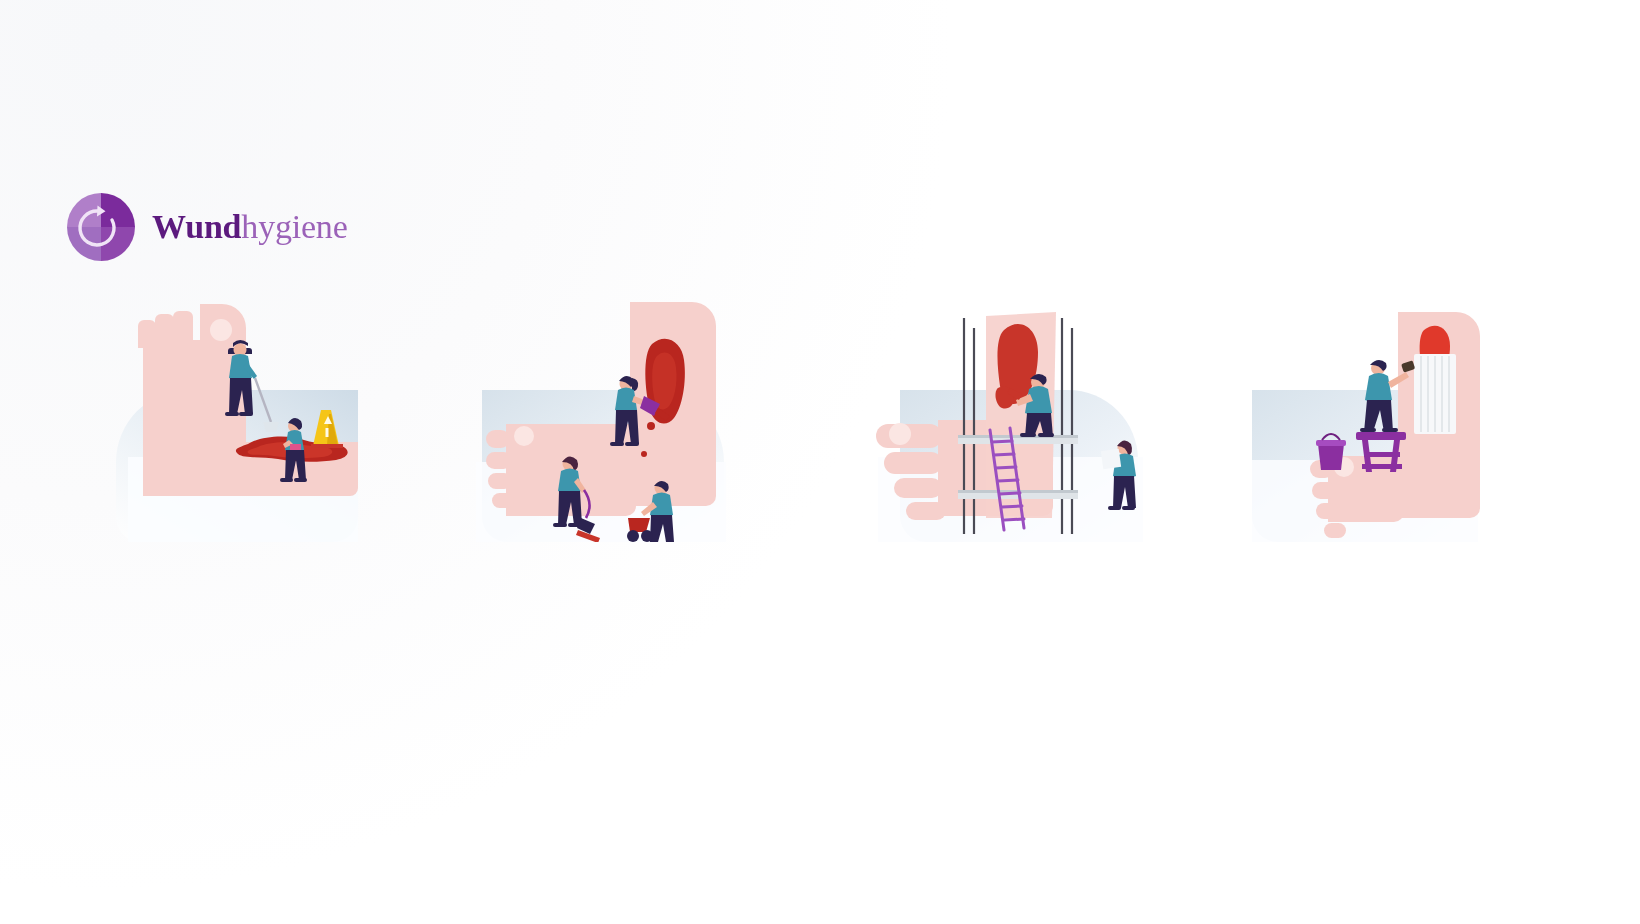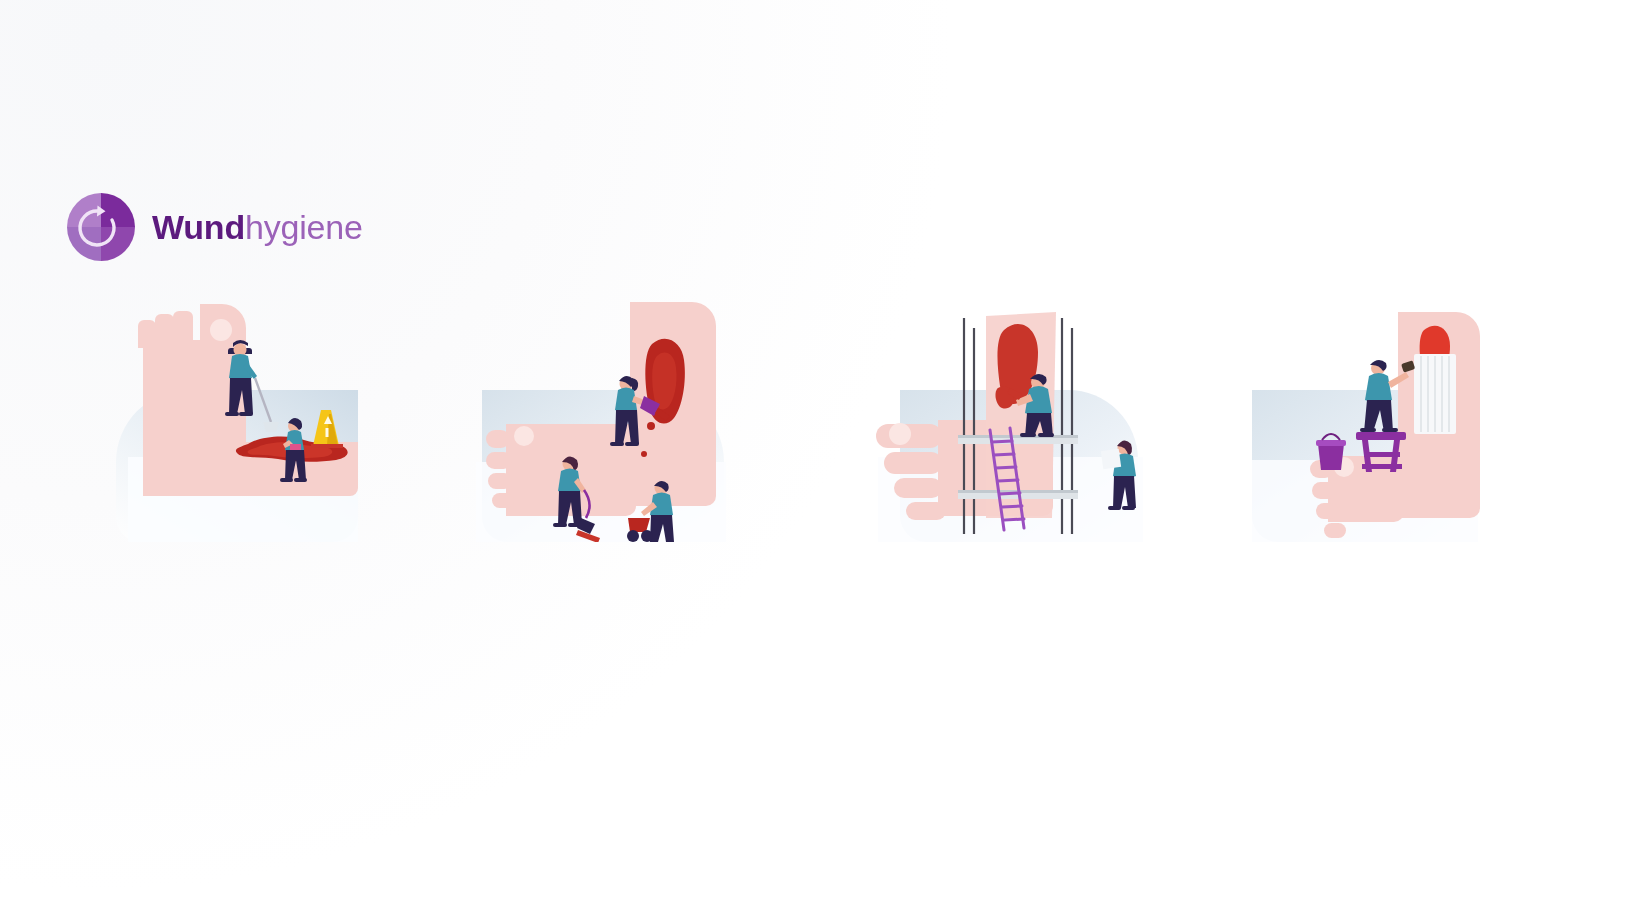--- a/index.html
+++ b/index.html
@@ -23,20 +23,21 @@
   }
 
   
   .brand {
     position: absolute;
     left: 66px;
     top: 192px;
     display: flex;
     align-items: center;
     gap: 16px;
+    font-family: Liberation Serif, serif;
   }
   .brand-mark { width: 70px; height: 70px; display: block; }
   .brand-text {
     font-size: 34px;
     font-weight: 700;
     letter-spacing: -0.2px;
     white-space: nowrap;
   }
   .brand-text .w1 { color: #5c1a7e; }
   .brand-text .w2 { color: #9b62b8; font-weight: 400; }

